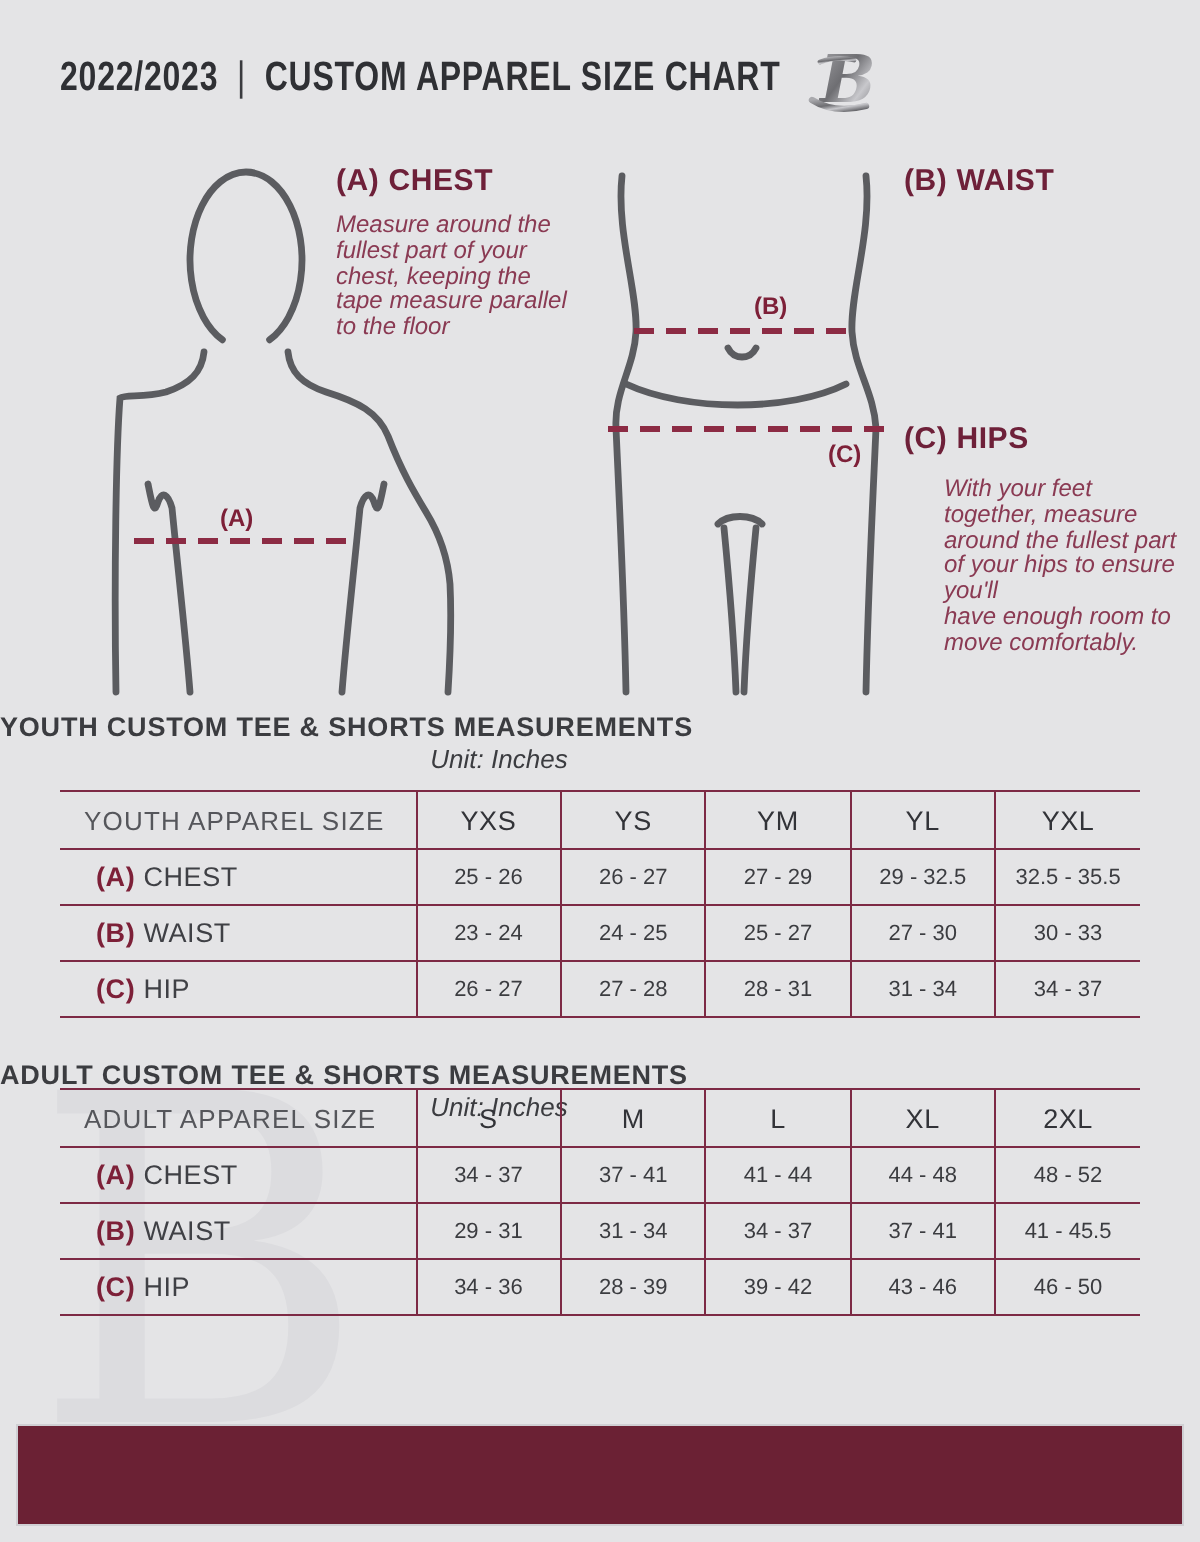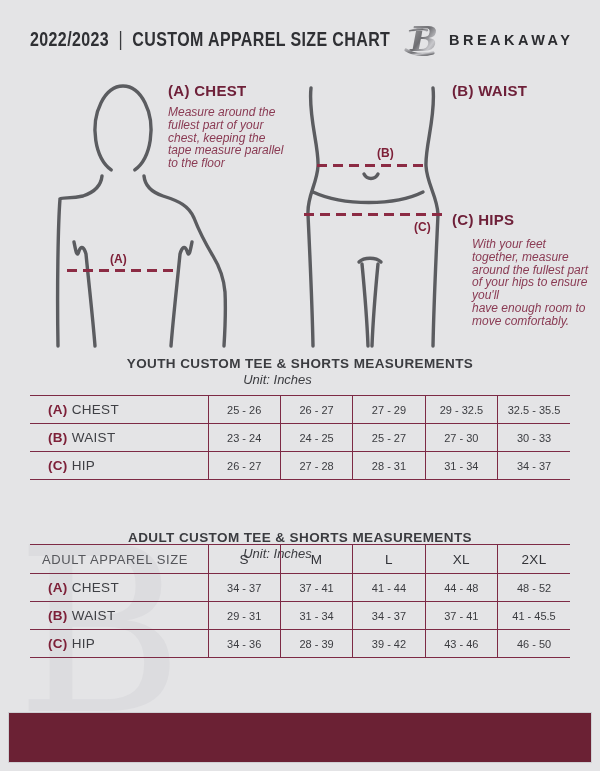--- a/index.html
+++ b/index.html
@@ -36,26 +36,26 @@
 
   
   .guide-h { font-size:15px; font-weight:bold; color:#6e2039; letter-spacing:0.3px; white-space:nowrap; }
   .guide-p {
     font-size:12px; font-style:italic; color:#8a3a53;
     line-height:12.8px; white-space:pre-line; width:160px;
   }
 
   
   .sec-title {
-    left:0; width:600px; text-align:center;
+    left:0; width:600px; text-align:left;
     font-size:13.5px; font-weight:bold; letter-spacing:0.4px; color:#3b3c40;
   }
   .sec-unit {
     left:0; width:499px; text-align:center;
-    font-size:13px; font-style:italic; color:#3b3c40;margin-left:28px;
+    font-size:13px; font-style:italic; color:#3b3c40;
   }
 
   
   table.m-table {
     position:absolute; left:30px; width:540px;
     border-collapse:collapse; table-layout:fixed;
     background:transparent; z-index:2;
   }
   .m-table th, .m-table td {
     border-top:1.5px solid #7d2a45; border-bottom:1.5px solid #7d2a45;
@@ -101,21 +101,20 @@
         <stop offset="0" stop-color="#a9a9ad"></stop>
         <stop offset="0.45" stop-color="#6e6e72"></stop>
         <stop offset="0.7" stop-color="#c8c8cc"></stop>
         <stop offset="1" stop-color="#66666a"></stop>
       </linearGradient>
     </defs>
     <text x="24" y="31" text-anchor="middle" font-family="'DejaVu Serif', serif" font-style="italic" font-weight="bold" font-size="33" fill="url(#metal)">B</text>
     <path d="M6,30 Q17,37 33,33" stroke="url(#metal)" stroke-width="3.2" fill="none" stroke-linecap="round"></path>
     <path d="M10,11 Q18,8 27,10" stroke="url(#metal)" stroke-width="2.4" fill="none" stroke-linecap="round"></path>
   </svg>
-  <div class="abs brand">BREAKAWAY</div>
 
   <svg class="abs fig" style="left:55px; top:80px;" width="180" height="268" viewBox="0 0 180 268">
     <path d="M 56.2,89.9 A 28,44 0 1 1 79.8,89.9" stroke-width="4"></path>
     <path d="M 47,96 C 46,106 40,112 28,116 C 16,119 8,117 5,119 C 3,145 2,210 3,266"></path>
     <path d="M 89,96 C 90,106 96,112 108,116 C 124,121 134,126 139,138 C 146,156 152,166 158,176 C 166,189 169,200 170,212 C 171,232 170,250 169,266"></path>
     <path d="M 19,162 C 21,172 22,178 24,171 C 26,165 29,167 31,174 C 34,205 38,240 40,266" stroke-width="2.6"></path>
     <path d="M 137,162 C 135,172 134,178 132,171 C 130,165 127,167 125,174 C 122,205 118,240 116,266" stroke-width="2.6"></path>
   </svg>
 
   <svg class="abs fig" style="left:295px; top:80px;" width="150" height="268" viewBox="0 0 150 268">
@@ -163,20 +162,28 @@
   <table class="m-table" style="top:395px;">
     <colgroup>
       <col style="width:178px;">
         <col style="width:72.4px;">
         <col style="width:72.4px;">
       <col style="width:72.4px;">
         <col style="width:72.4px;">
         <col style="width:72.4px;">
     </colgroup>
     <tbody>
+        <tr class="hrow">
+      <th class="size-col-h">YOUTH APPAREL SIZE</th>
+      <th class="col-h">YXS</th>
+      <th class="col-h">YS</th>
+      <th class="col-h">YM</th>
+      <th class="col-h">YL</th>
+      <th class="col-h">YXL</th>
+    </tr>
     <tr>
       <td class="row-label"><span class="pfx">(A)</span> <span class="lbl">CHEST</span></td>
       <td class="val">25 - 26</td>
       <td class="val">26 - 27</td>
       <td class="val">27 - 29</td>
       <td class="val">29 - 32.5</td>
       <td class="val">32.5 - 35.5</td>
     </tr>
     <tr>
       <td class="row-label"><span class="pfx">(B)</span> <span class="lbl">WAIST</span></td>

